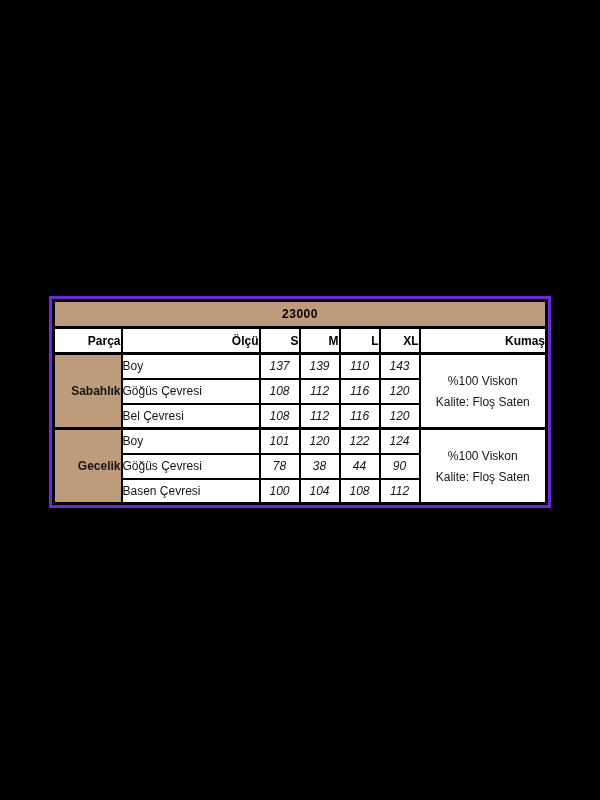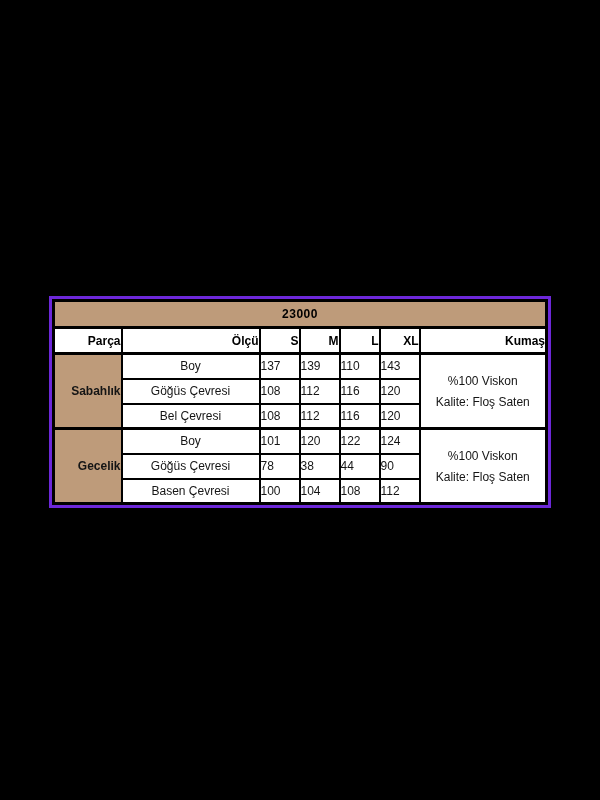--- a/index.html
+++ b/index.html
@@ -61,25 +61,26 @@
     text-align: right;
     color: #000000;
   }
   tr.data-row {
     height: 25px;
   }
   tr.group-start td {
     border-top: 3px solid #000000;
   }
   td.measure-cell {
-    text-align: center;
+    text-align: left;
     padding-left: 7px;
   }
   td.num-cell {
-    text-align: left;
+    text-align: center;
+    font-style: italic;
   }
   td.fabric-cell {
     text-align: center;
     padding-left: 7px;
     vertical-align: middle;
   }
   td.fabric-cell .fabric-line {
     line-height: 1.0;
     margin: 9px 0;
   }

